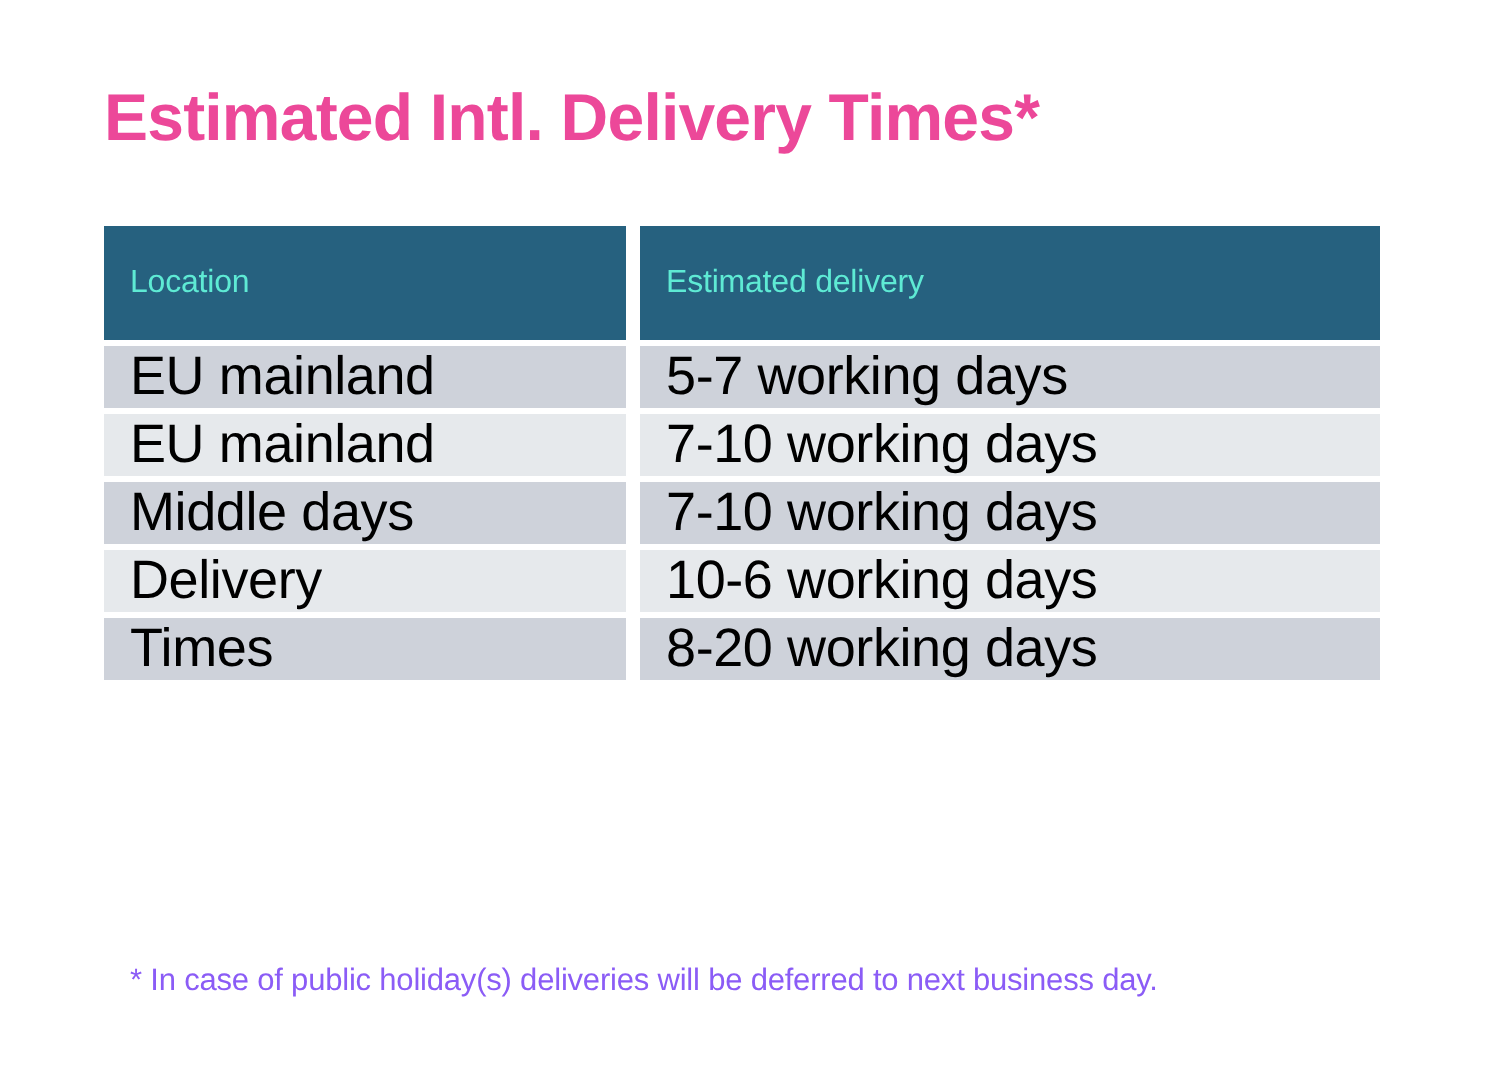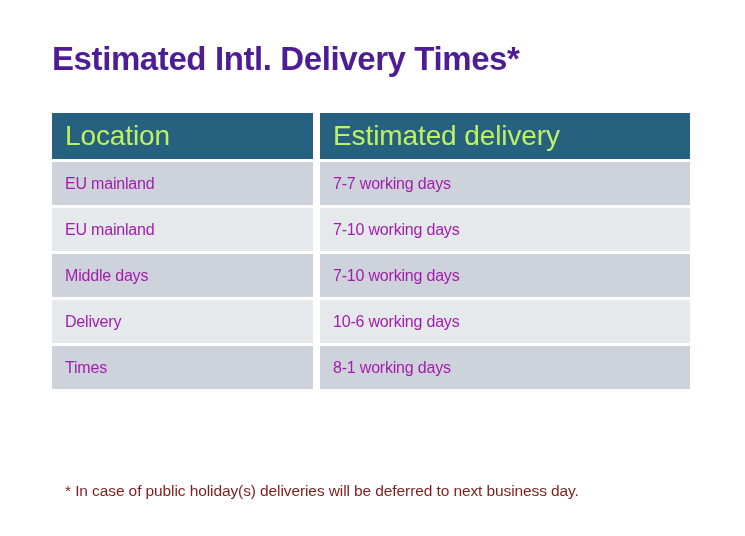--- a/index.html
+++ b/index.html
@@ -23,21 +23,21 @@
   }
 
   
   .page-title {
     position: absolute;
     left: 52px;
     top: 38px;
     font-size: 33px;
     font-weight: 700;
     letter-spacing: -0.4px;
-    color: #4c1d95;
+    color: #ec4899;
     line-height: 42px;
     white-space: nowrap;
   }
 
   
   .delivery-table {
     position: absolute;
     left: 52px;
     top: 113px;
     width: 638px;
@@ -59,47 +59,47 @@
     margin: 0;
     text-align: left;
     vertical-align: middle;
     font-weight: 400;
   }
 
   .col-location   { width: 261px; }
   .col-estimated  { width: 370px; }
 
   thead th {
-    height: 46px;
+    height: 57px;
     background: #26617f;
-    color: #bef264;
-    font-size: 28px;
+    color: #5eead4;
+    font-size: 16px;
     font-weight: 700;
     letter-spacing: -0.1px;
     white-space: nowrap;
   }
 
   tbody td {
-    height: 43px;
-    font-size: 16px;
-    color: #a21caf;
+    height: 31px;
+    font-size: 27px;
+    color: #000000;
     letter-spacing: -0.2px;
     white-space: nowrap;
   }
 
   tbody tr.row-odd td  { background: #ced2da; }
   tbody tr.row-even td { background: #e6e9ec; }
 
   
   .footnote {
     position: absolute;
     left: 65px;
     top: 481px;
     font-size: 15.5px;
-    color: #7f1d1d;
+    color: #8b5cf6;
     letter-spacing: -0.1px;
     white-space: nowrap;
     line-height: 20px;
   }
 </style>
 </head>
 <body>
 
 <div class="page">
 
@@ -112,36 +112,36 @@
     </colgroup>
     <thead>
       <tr>
         <th>Location</th>
         <th>Estimated delivery</th>
       </tr>
     </thead>
     <tbody>
       <tr class="row-odd">
         <td>EU mainland</td>
-        <td>7-7 working days</td>
+        <td>5-7 working days</td>
       </tr>
       <tr class="row-even">
         <td>EU mainland</td>
         <td>7-10 working days</td>
       </tr>
       <tr class="row-odd">
         <td>Middle days</td>
         <td>7-10 working days</td>
       </tr>
       <tr class="row-even">
         <td>Delivery</td>
         <td>10-6 working days</td>
       </tr>
       <tr class="row-odd">
         <td>Times</td>
-        <td>8-1 working days</td>
+        <td>8-20 working days</td>
       </tr>
     </tbody>
   </table>
 
   <div class="footnote">* In case of public holiday(s) deliveries will be deferred to next business day.</div>
 
 </div>
 
 </body></html>

